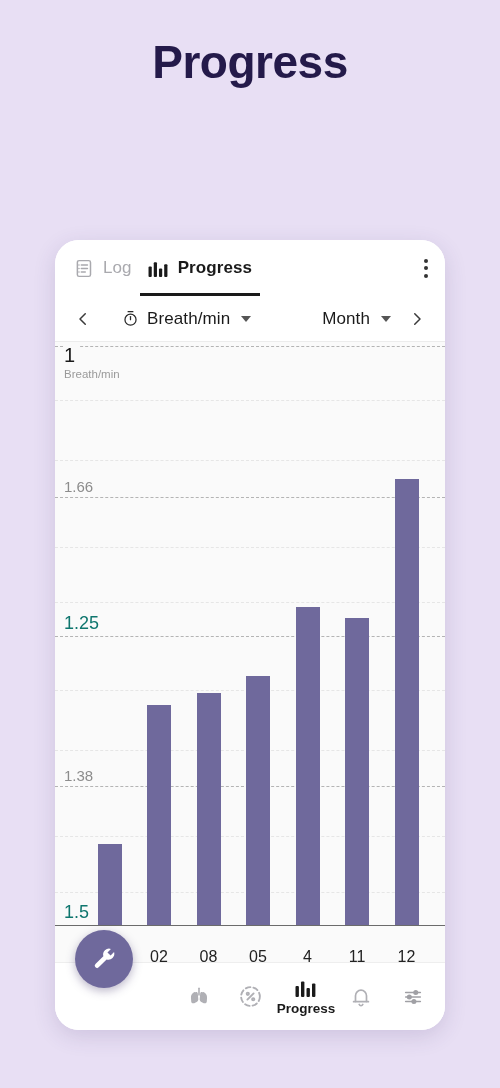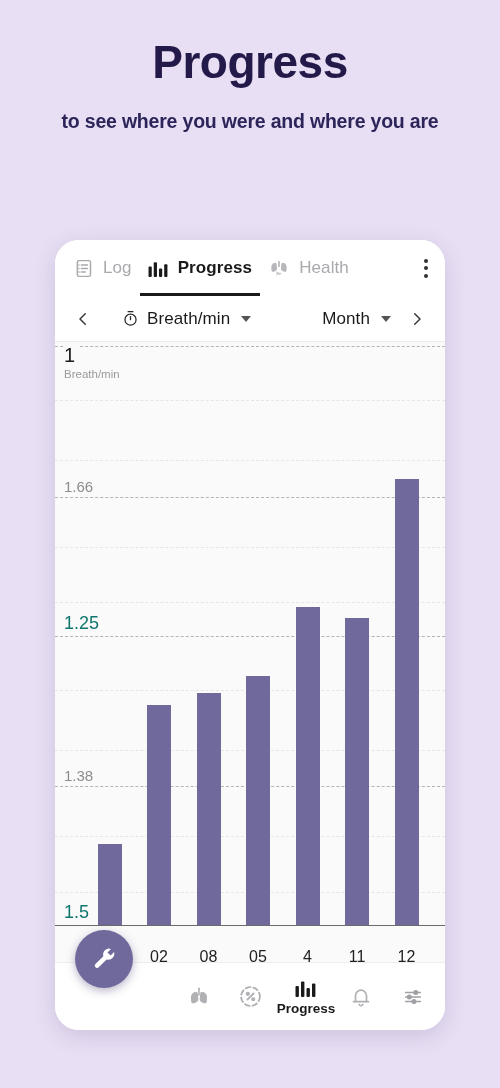--- a/index.html
+++ b/index.html
@@ -197,21 +197,20 @@
     box-shadow:0 3px 10px rgba(60,45,100,0.35);
     z-index:5;
   }
 </style>
 </head>
 <body>
 
 <div class="promo">
   <div class="promo-title">Progress</div>
   <div class="promo-sub">
-    <div>to see where you were and where you are</div>
   </div>
 </div>
 
 <div class="phone">
 
   <div class="tabbar">
 
     <div class="tab">
       <span class="tabicon">
         <svg class="icon-svg" width="21" height="21" viewBox="0 0 24 24" fill="none" stroke="#a9a9ae" stroke-width="1.7" stroke-linecap="round">
@@ -232,31 +231,20 @@
         <svg class="icon-svg" width="21" height="19" viewBox="0 0 22 20" fill="#1a1a1a">
           <rect x="0.5" y="8" width="3.4" height="11" rx="1"></rect>
           <rect x="6" y="3.5" width="3.4" height="15.5" rx="1"></rect>
           <rect x="11.5" y="10" width="3.4" height="9" rx="1"></rect>
           <rect x="17" y="5.5" width="3.4" height="13.5" rx="1"></rect>
         </svg>
       </span>
       <span class="tab-label">Progress</span>
     </div>
 
-    <div class="tab">
-      <span class="tabicon">
-        <svg class="icon-svg" width="22" height="22" viewBox="0 0 24 24" fill="#b6b6bb">
-          <path d="M12 4.2c.5 0 .9.4.9.9v5.2c0 .5-.4.9-.9.9s-.9-.4-.9-.9V5.1c0-.5.4-.9.9-.9z"></path>
-          <path d="M7.4 6.6c.9-.5 1.9.1 2 1.1l.5 4.6c.1 1.1-.5 2.2-1.5 2.7l-1.9 1c-1.2.6-2.6-.2-2.7-1.6l-.2-2.9c-.1-2 1-3.9 2.8-4.9z"></path>
-          <path d="M16.6 6.6c-.9-.5-1.9.1-2 1.1l-.5 4.6c-.1 1.1.5 2.2 1.5 2.7l1.9 1c1.2.6 2.6-.2 2.7-1.6l.2-2.9c.1-2-1-3.9-2.8-4.9z"></path>
-          <path d="M9.2 15.4c1.3 1.6 3.4 2.3 5.4 1.7l-1.3 2.6-2.6-1-1.5 2.1z" opacity="0.75"></path>
-        </svg>
-      </span>
-      <span class="tab-label">Health</span>
-    </div>
 
     <div class="kebab">
       <i></i>
         <i></i>
         <i></i>
     </div>
   </div>
 
   <div class="filterbar">
     <div class="arrow-btn">

